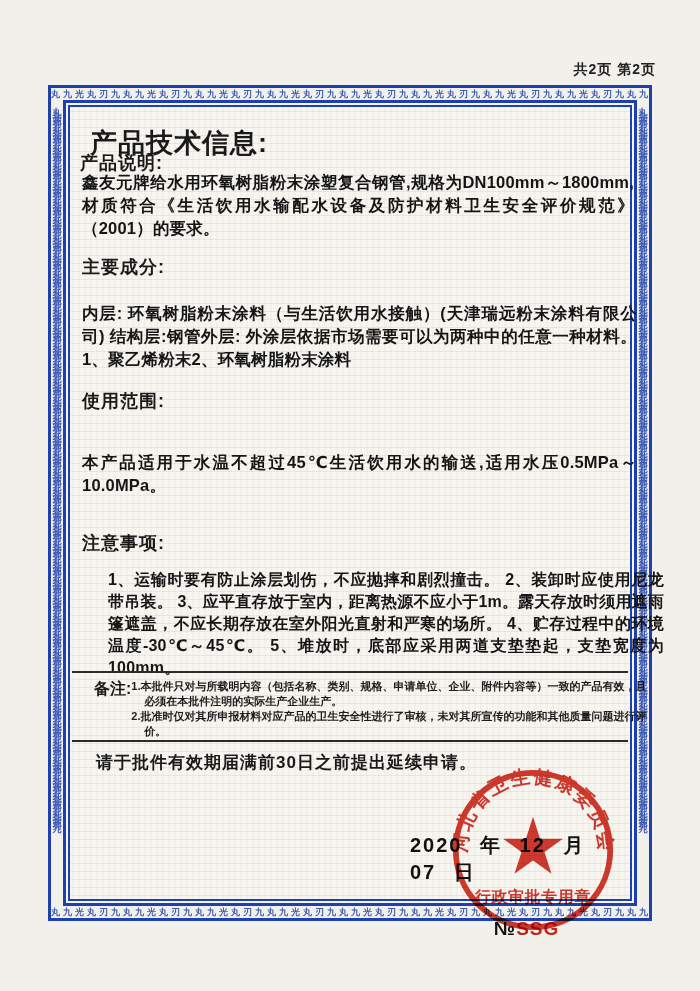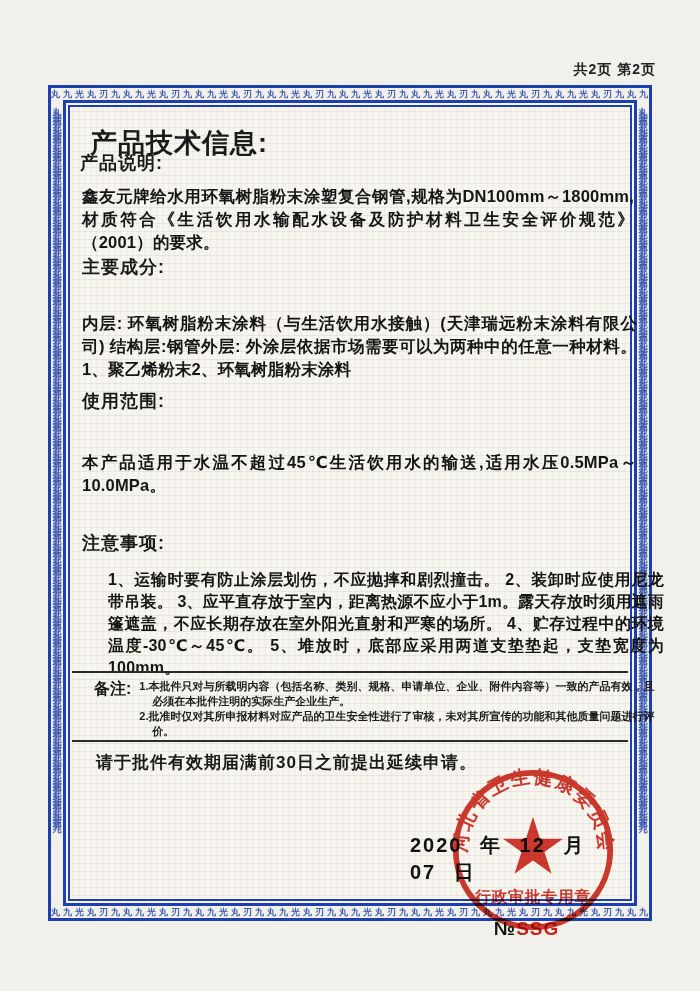--- a/index.html
+++ b/index.html
@@ -57,21 +57,21 @@
   .content{position:absolute;inset:6px;}
   .abs{position:absolute;}
   .h-main{font-size:27px;font-weight:bold;letter-spacing:1px;}
   .h-sub{font-size:18px;font-weight:bold;letter-spacing:1px;}
   .h-sec{font-size:18px;font-weight:bold;letter-spacing:1px;}
   .para{
     font-size:16.5px;font-weight:bold;line-height:23px;
     letter-spacing:.2px;text-align:justify;color:#151515;
   }
   .divider{left:0;right:0;height:2px;background:#2b2b2b;}
-  .remarks{display:flex;gap:8px;}
+  .remarks{display:flex;}
   .remarks-label{font-size:16px;font-weight:bold;white-space:nowrap;}
   .remark-item{
     font-size:11px;font-weight:bold;line-height:15px;
     padding-left:13px;text-indent:-13px;color:#1c1c1c;width:508px;
   }
   .renewal{font-size:17px;font-weight:bold;letter-spacing:1px;}
   .date-line{font-size:20px;font-weight:bold;word-spacing:10px;letter-spacing:2px;color:#111;z-index:1;}
   .seal{z-index:2;opacity:.92;mix-blend-mode:multiply;}
   .serial{
     position:absolute;left:494px;top:918px;
@@ -92,24 +92,24 @@
     <div class="char-strip strip-bottom">丸九光丸刃九丸九光丸刃九丸九光丸刃九丸九光丸刃九丸九光丸刃九丸九光丸刃九丸九光丸刃九丸九光丸刃九丸九光丸刃九丸九光丸刃九丸九光丸刃九丸九光丸刃九丸九光丸刃九丸九光丸刃九丸九光丸刃九丸九光丸刃九丸九光丸刃九丸九光丸刃九丸九光丸刃九丸九光丸刃九丸九光丸刃九丸九光丸刃九丸九光丸刃九丸九光丸刃九丸九光丸刃九丸九光丸刃九丸九光丸刃九丸九光丸刃九丸九光丸刃九丸九光丸刃九丸九光丸刃九丸九光丸刃九丸九光丸刃九丸九光丸刃九丸九光丸刃九丸九光丸刃九丸九光丸刃九丸九光丸刃九丸九光丸刃九丸九光丸刃九</div>
     <div class="char-strip strip-left">丸九光丸刃九丸九光丸刃九丸九光丸刃九丸九光丸刃九丸九光丸刃九丸九光丸刃九丸九光丸刃九丸九光丸刃九丸九光丸刃九丸九光丸刃九丸九光丸刃九丸九光丸刃九丸九光丸刃九丸九光丸刃九丸九光丸刃九丸九光丸刃九丸九光丸刃九丸九光丸刃九丸九光丸刃九丸九光丸刃九丸九光丸刃九丸九光丸刃九丸九光丸刃九丸九光丸刃九丸九光丸刃九丸九光丸刃九丸九光丸刃九丸九光丸刃九丸九光丸刃九丸九光丸刃九丸九光丸刃九丸九光丸刃九丸九光丸刃九丸九光丸刃九丸九光丸刃九丸九光丸刃九丸九光丸刃九丸九光丸刃九丸九光丸刃九丸九光丸刃九</div>
     <div class="char-strip strip-right">丸九光丸刃九丸九光丸刃九丸九光丸刃九丸九光丸刃九丸九光丸刃九丸九光丸刃九丸九光丸刃九丸九光丸刃九丸九光丸刃九丸九光丸刃九丸九光丸刃九丸九光丸刃九丸九光丸刃九丸九光丸刃九丸九光丸刃九丸九光丸刃九丸九光丸刃九丸九光丸刃九丸九光丸刃九丸九光丸刃九丸九光丸刃九丸九光丸刃九丸九光丸刃九丸九光丸刃九丸九光丸刃九丸九光丸刃九丸九光丸刃九丸九光丸刃九丸九光丸刃九丸九光丸刃九丸九光丸刃九丸九光丸刃九丸九光丸刃九丸九光丸刃九丸九光丸刃九丸九光丸刃九丸九光丸刃九丸九光丸刃九丸九光丸刃九丸九光丸刃九</div>
 
     <div class="inner-frame">
       <div class="content">
 
         <div class="abs h-main" style="left:18px;top:16px;">产品技术信息:</div>
         <div class="abs h-sub" style="left:8px;top:42px;">产品说明:</div>
 
-        <div class="abs para" style="left:10px;top:76px;width:552px;">鑫友元牌给水用环氧树脂粉末涂塑复合钢管,规格为DN100mm～1800mm,材质符合《生活饮用水输配水设备及防护材料卫生安全评价规范》 （2001）的要求。</div>
+        <div class="abs para" style="left:10px;top:62px;width:552px;">鑫友元牌给水用环氧树脂粉末涂塑复合钢管,规格为DN100mm～1800mm,材质符合《生活饮用水输配水设备及防护材料卫生安全评价规范》 （2001）的要求。</div>
 
         <div class="abs h-sec" style="left:10px;top:146px;">主要成分:</div>
-        <div class="abs para" style="left:10px;top:203px;width:555px;">内层: 环氧树脂粉末涂料（与生活饮用水接触）(天津瑞远粉末涂料有限公司)  结构层:钢管外层: 外涂层依据市场需要可以为两种中的任意一种材料。1、聚乙烯粉末2、环氧树脂粉末涂料</div>
+        <div class="abs para" style="left:10px;top:193px;width:555px;">内层: 环氧树脂粉末涂料（与生活饮用水接触）(天津瑞远粉末涂料有限公司)  结构层:钢管外层: 外涂层依据市场需要可以为两种中的任意一种材料。1、聚乙烯粉末2、环氧树脂粉末涂料</div>
 
         <div class="abs h-sec" style="left:10px;top:280px;">使用范围:</div>
         <div class="abs para" style="left:10px;top:342px;width:555px;">本产品适用于水温不超过45℃生活饮用水的输送,适用水压0.5MPa～10.0MPa。</div>
 
         <div class="abs h-sec" style="left:10px;top:422px;">注意事项:</div>
         <div class="abs para" style="left:0;top:460px;width:556px;font-size:16px;line-height:22px;margin-left:36px;">1、运输时要有防止涂层划伤，不应抛摔和剧烈撞击。 2、装卸时应使用尼龙带吊装。 3、应平直存放于室内，距离热源不应小于1m。露天存放时须用遮雨篷遮盖，不应长期存放在室外阳光直射和严寒的场所。 4、贮存过程中的环境温度-30℃～45℃。 5、堆放时，底部应采用两道支垫垫起，支垫宽度为100mm。</div>
 
         <div class="abs divider" style="top:562px;"></div>
 
         <div class="abs remarks" style="left:22px;top:570px;">

